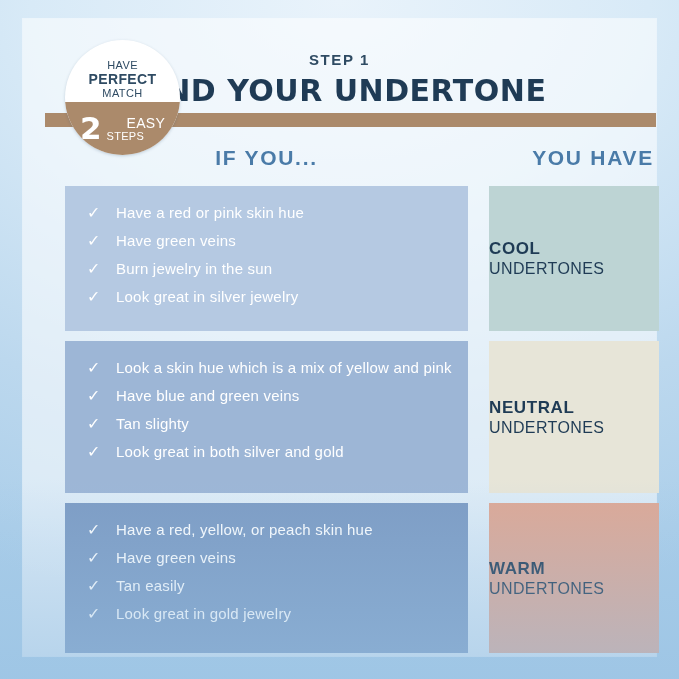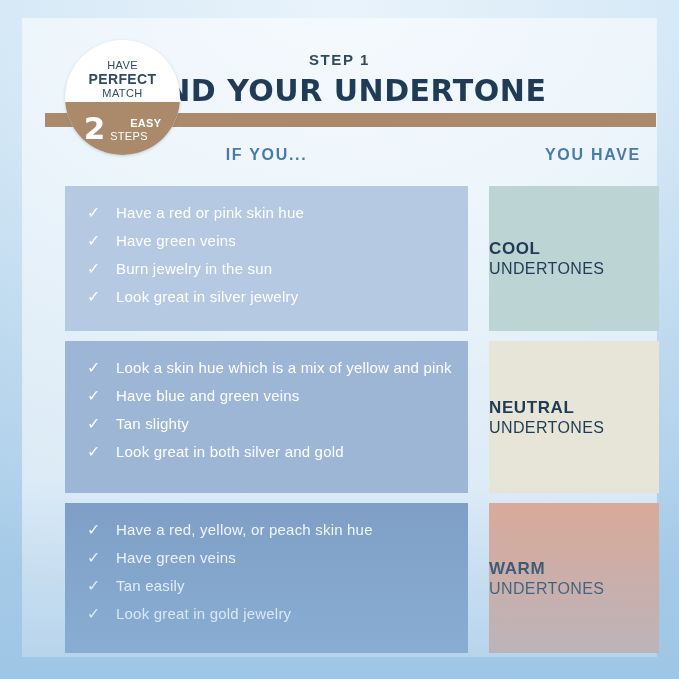--- a/index.html
+++ b/index.html
@@ -116,27 +116,27 @@
     font-weight: bold;
     line-height: 31px;
     font-family: "DejaVu Sans", sans-serif;
   }
   .badge-words {
     display: flex;
     flex-direction: column;
     line-height: 13px;
     padding-top: 2px;
   }
-  .badge-words .w1 { font-size: 11px; font-weight: bold; letter-spacing: .3px; margin-left: 20px; }
+  .badge-words .w1 { font-size: 14px; font-weight: normal; letter-spacing: .3px; margin-left: 20px; }
   .badge-words .w2 { font-size: 11px; letter-spacing: .3px; }
 
   
   .col-head {
     position: absolute;
-    font-size: 16px;
+    font-size: 21px;
     font-weight: bold;
     letter-spacing: 1.7px;
     color: #4a7ba8;
     text-align: center;
   }
   .col-head.left  { left: 42px;  width: 403px; top: 127px; }
   .col-head.right { left: 485px; width: 170px; top: 127px; }
 
   
   .row {

